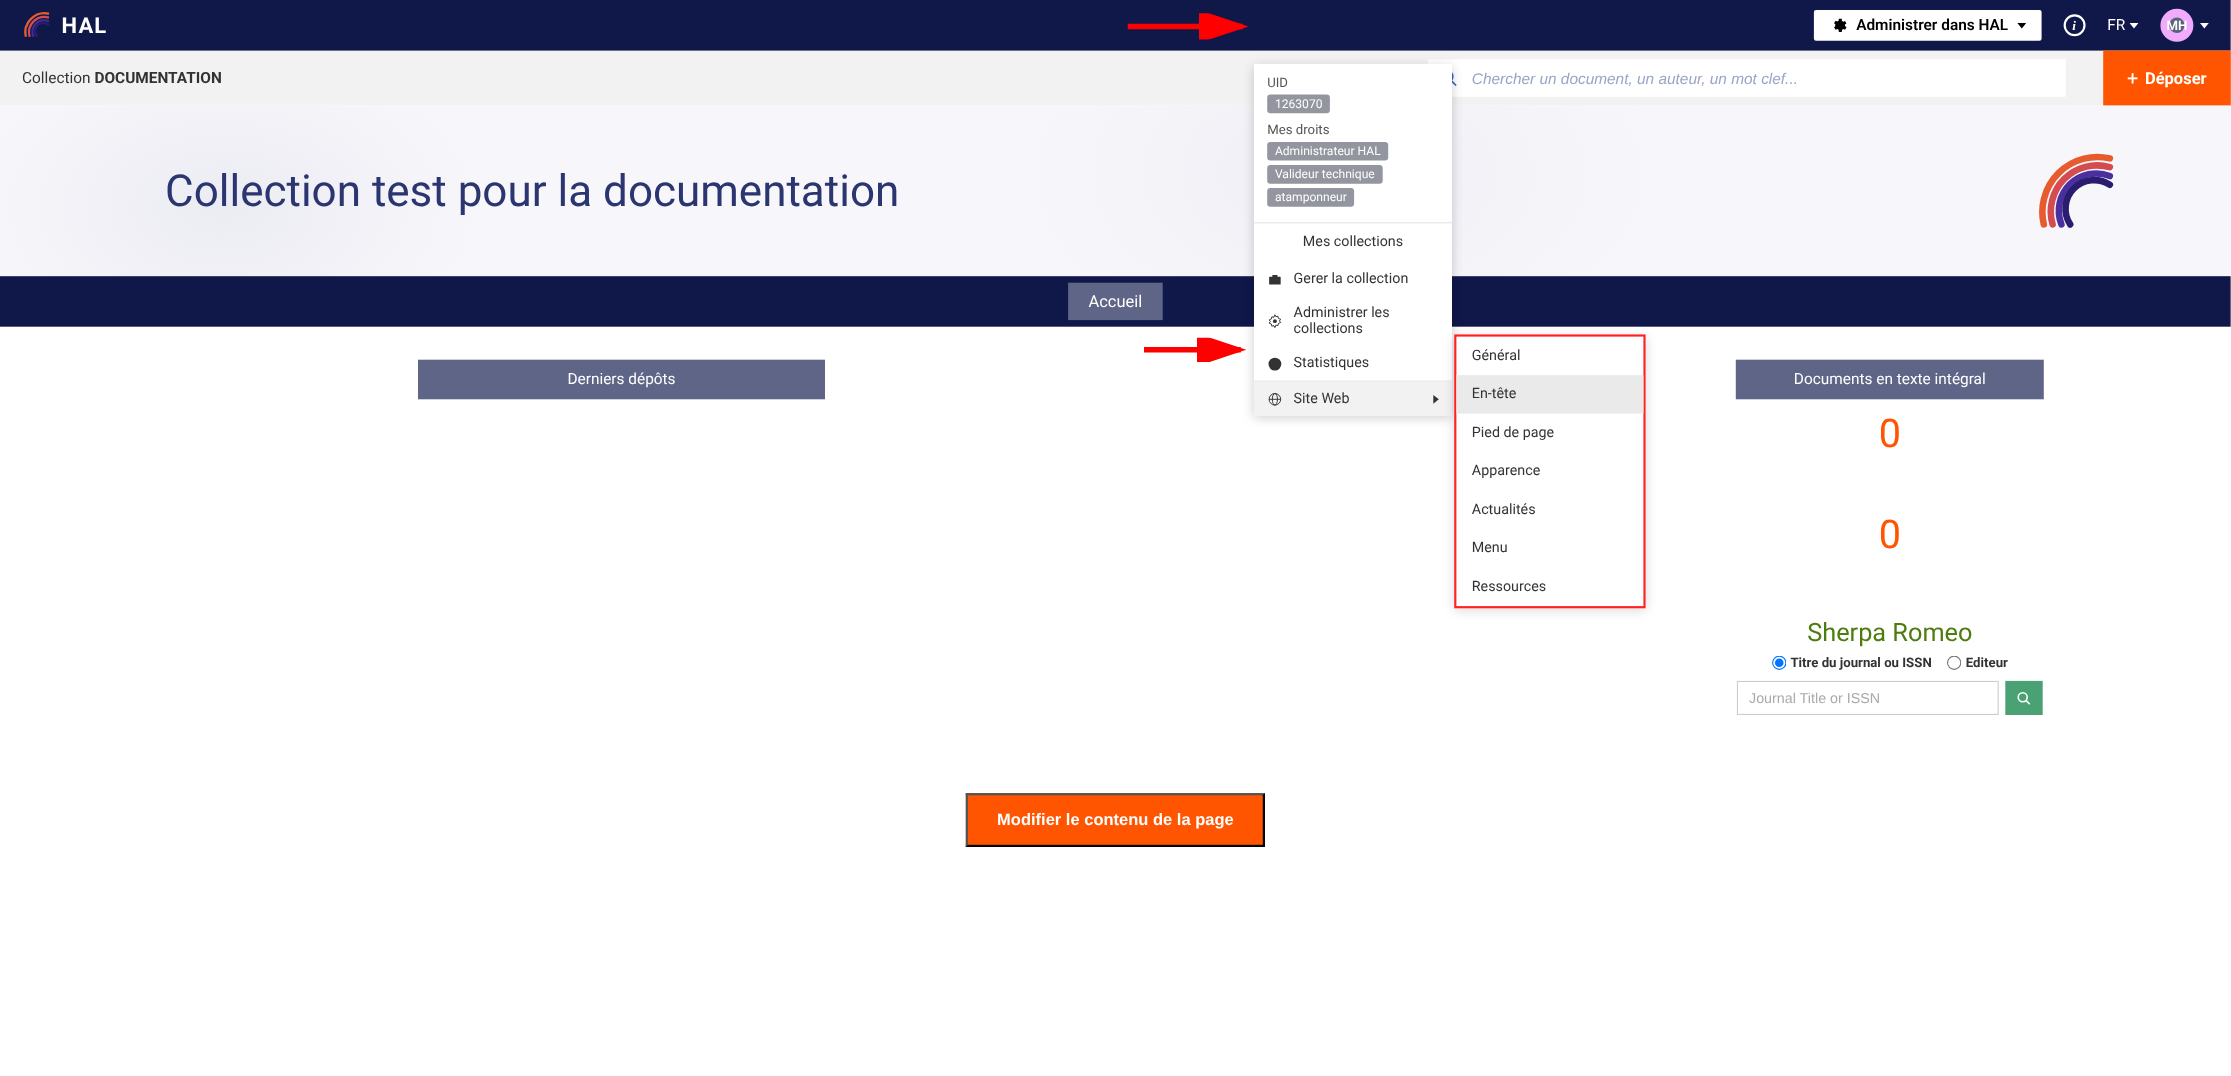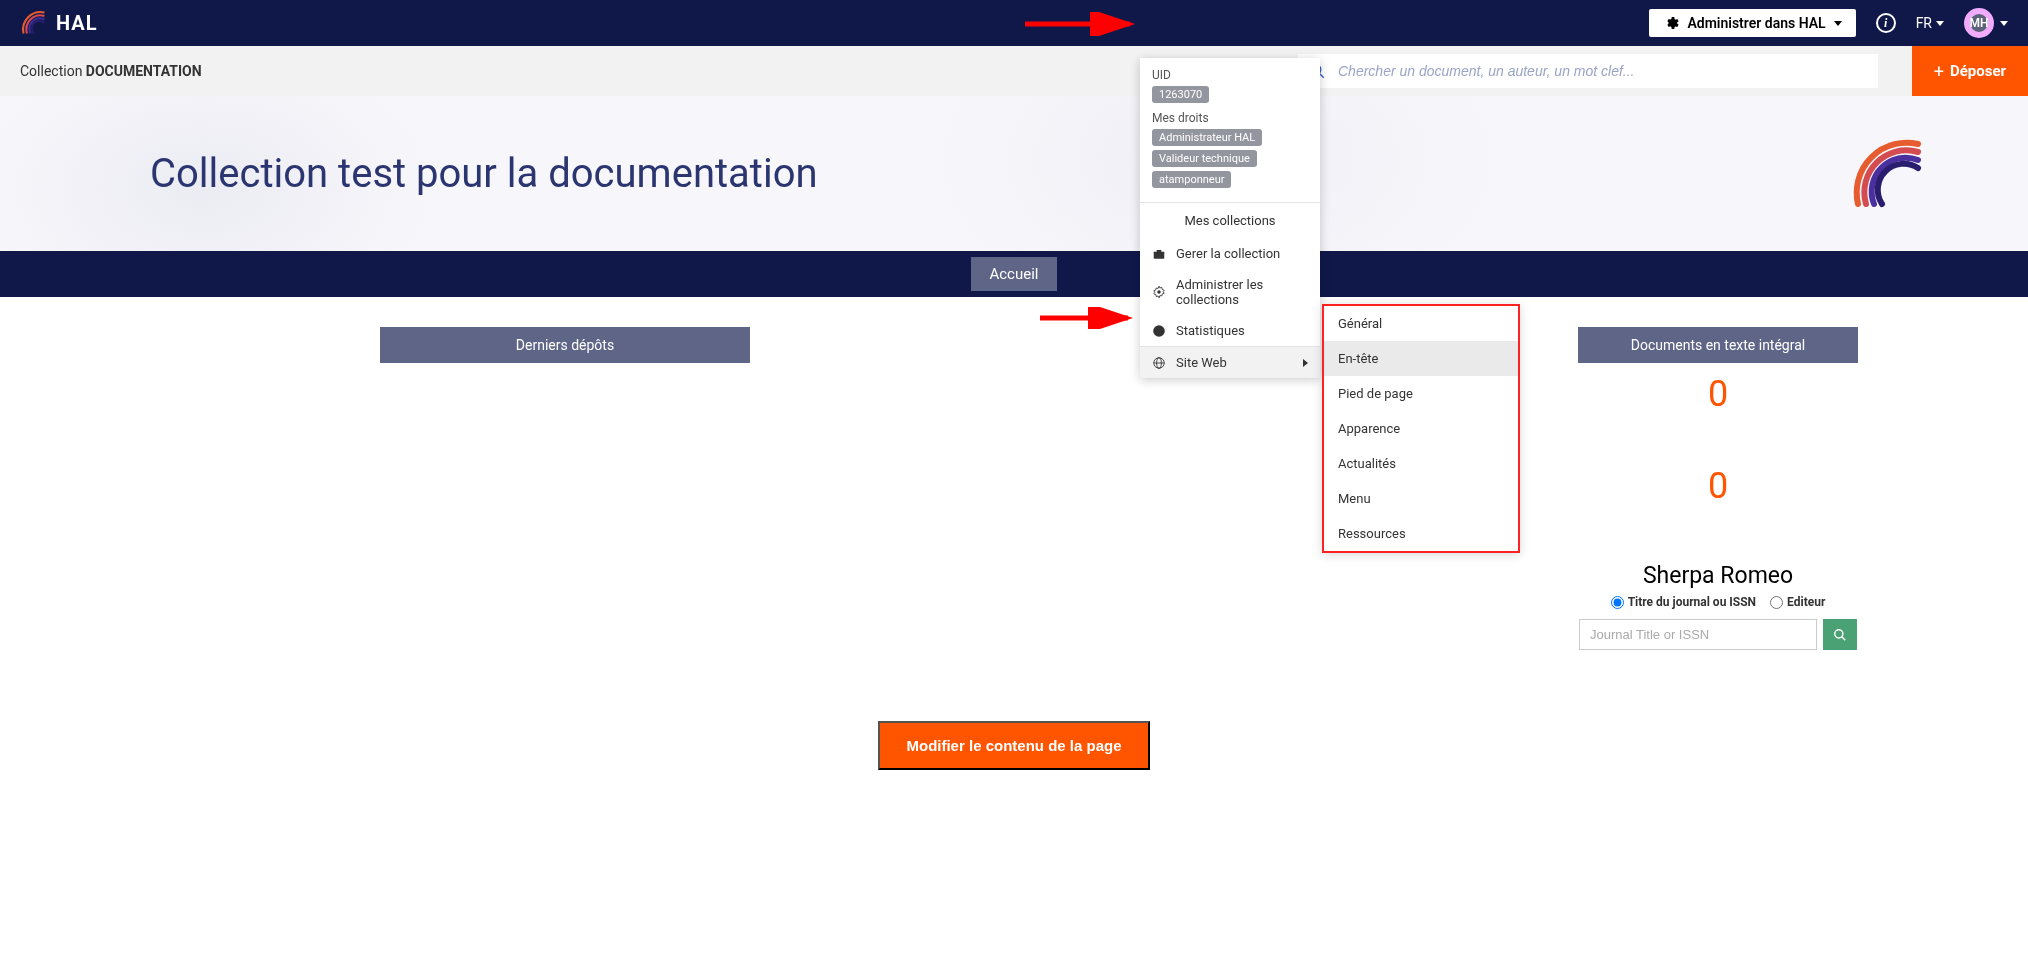--- a/index.html
+++ b/index.html
@@ -6,21 +6,21 @@
   body { font-family: -apple-system, BlinkMacSystemFont, "Segoe UI", Roboto, sans-serif; background: #fff; color: #333; }
 
   
   .top-header { background: #10184a; height: 46px; display: flex; align-items: center; padding: 0 20px; color: #fff; position: relative; }
   .hal-logo { display: flex; align-items: center; gap: 8px; font-weight: bold; font-size: 20px; letter-spacing: 1px; }
   .hal-logo-icon { width: 28px; height: 28px; }
   .top-right { margin-left: auto; display: flex; align-items: center; gap: 20px; }
   .admin-btn { display: flex; align-items: center; gap: 8px; background: #fff; color: #000; padding: 6px 14px; border-radius: 2px; font-size: 14px; font-weight: 600; cursor: pointer; }
   .info-circle { width: 20px; height: 20px; border: 2px solid #fff; border-radius: 50%; display: flex; align-items: center; justify-content: center; font-size: 12px; font-weight: bold; font-style: italic; font-family: serif;}
   .lang { font-size: 14px; display: flex; align-items: center; gap: 4px; }
-  .avatar { width: 30px; height: 30px; border-radius: 50%; background: #5c6378; border: 6px solid #f0abfc; display: flex; align-items: center; justify-content: center; font-size: 12px; font-weight: 600; }
+  .avatar { width: 30px; height: 30px; border-radius: 50%; background: #5c6378; border: 8px solid #f0abfc; display: flex; align-items: center; justify-content: center; font-size: 12px; font-weight: 600; }
   .caret-down { border-left: 4px solid transparent; border-right: 4px solid transparent; border-top: 5px solid currentColor; display: inline-block;}
 
   
   .sub-header { background: #f2f2f2; height: 50px; display: flex; align-items: center; padding: 0 20px; }
   .collection-crumb { font-size: 14px; color: #333; }
   .collection-crumb b { font-weight: 700; }
   .search-bar { margin-left: auto; margin-right: 130px; width: 580px; height: 34px; background: #fff; display: flex; align-items: center; padding: 0 10px; gap: 12px; }
   .search-bar input { border: none; outline: none; flex: 1; font-size: 14px; }
   .search-bar input::placeholder { color: #9aa4c6; font-style: italic; }
   .deposit-btn { position: absolute; right: 0; top: 46px; height: 50px; padding: 0 22px; background: #ff5500; color: #fff; font-weight: 700; font-size: 15px; display: flex; align-items: center; gap: 6px; cursor: pointer; }
@@ -38,21 +38,21 @@
 
   
   .content { display: flex; gap: 60px; padding: 30px 170px 30px 170px; align-items:flex-start;}
   .left-col { flex: 0 0 580px; }
   .right-col { flex: 0 0 280px; display:flex; flex-direction:column; gap:20px;}
   .widget-title { background:#5f6587; color:#fff; text-align:center; padding:10px; font-size:14px; width:100%;}
   .left-col .widget-title { width: 370px; margin-left:auto;}
   .big-zero { color:#ff5500; font-size:36px; text-align:center; padding: 10px 0 20px 0;}
   
   .sherpa-box { border:1px solid transparent;}
-  .sherpa-logo { color:#000000; font-size:23px; text-align:center; font-weight:400; margin-top:14px;}
+  .sherpa-logo { color:#4d7c0f; font-size:23px; text-align:center; font-weight:400; margin-top:14px;}
   .radio-row { display:flex; gap:14px; justify-content:center; font-size:12px; font-weight:700; margin-top:6px;}
   .radio-row label { display:flex; align-items:center; gap:4px;}
   .sherpa-input-row { display:flex; margin-top:10px; gap:6px;}
   .sherpa-input-row input { flex:1; padding:7px 10px; border:1px solid #ccc; font-size:13px;}
   .sherpa-input-row input::placeholder{color:#aaa;}
   .sherpa-search-btn { background:#4aa274; width:34px; display:flex; align-items:center; justify-content:center; cursor:pointer;}
 
   .modify-btn { background:#ff5500; color:#fff; padding:14px 26px; font-size:15px; font-weight:600; margin: 40px auto 0 auto; display:block; width:fit-content;}
 
   
@@ -61,21 +61,21 @@
   .dp-label { font-size:12px; color:#555; margin-bottom:4px;}
   .tag { display:inline-block; background:#93959f; color:#fff; font-size:11px; padding:2px 7px; border-radius:3px; margin-bottom:4px;}
   .dp-divider { border-top:1px solid #e5e5e5;}
   .dp-header { text-align:center; padding:10px 0; font-size:13px; color:#333;}
   .dp-item { display:flex; align-items:center; gap:10px; padding:8px 12px; cursor:pointer; font-size:13px;}
   .dp-item-active { background:#f2f2f2;}
   .dp-icon { width:14px; height:14px; flex-shrink:0;}
   .submenu-caret { margin-left:auto; border-top:4px solid transparent;border-bottom:4px solid transparent;border-left:5px solid #333;}
 
   
-  .submenu { position:absolute; top:304px; left:1322px; width:198px; background:#fff; box-shadow:0 2px 10px rgba(0,0,0,0.15); border:2px solid #ff2222; z-index:11;}
+  .submenu { position:absolute; top:304px; left:1322px; width:174px; background:#fff; box-shadow:0 2px 10px rgba(0,0,0,0.15); border:2px solid #ff2222; z-index:11;}
   .submenu-item { padding:10px 14px; font-size:13px; cursor:pointer;}
   .submenu-item.active { background:#eaeaea;}
 
   
   .arrow-annot { position:absolute; z-index:20;}
   .arrow-annot svg{display:block;}
 
   
   svg { display:block;}
 </style>

